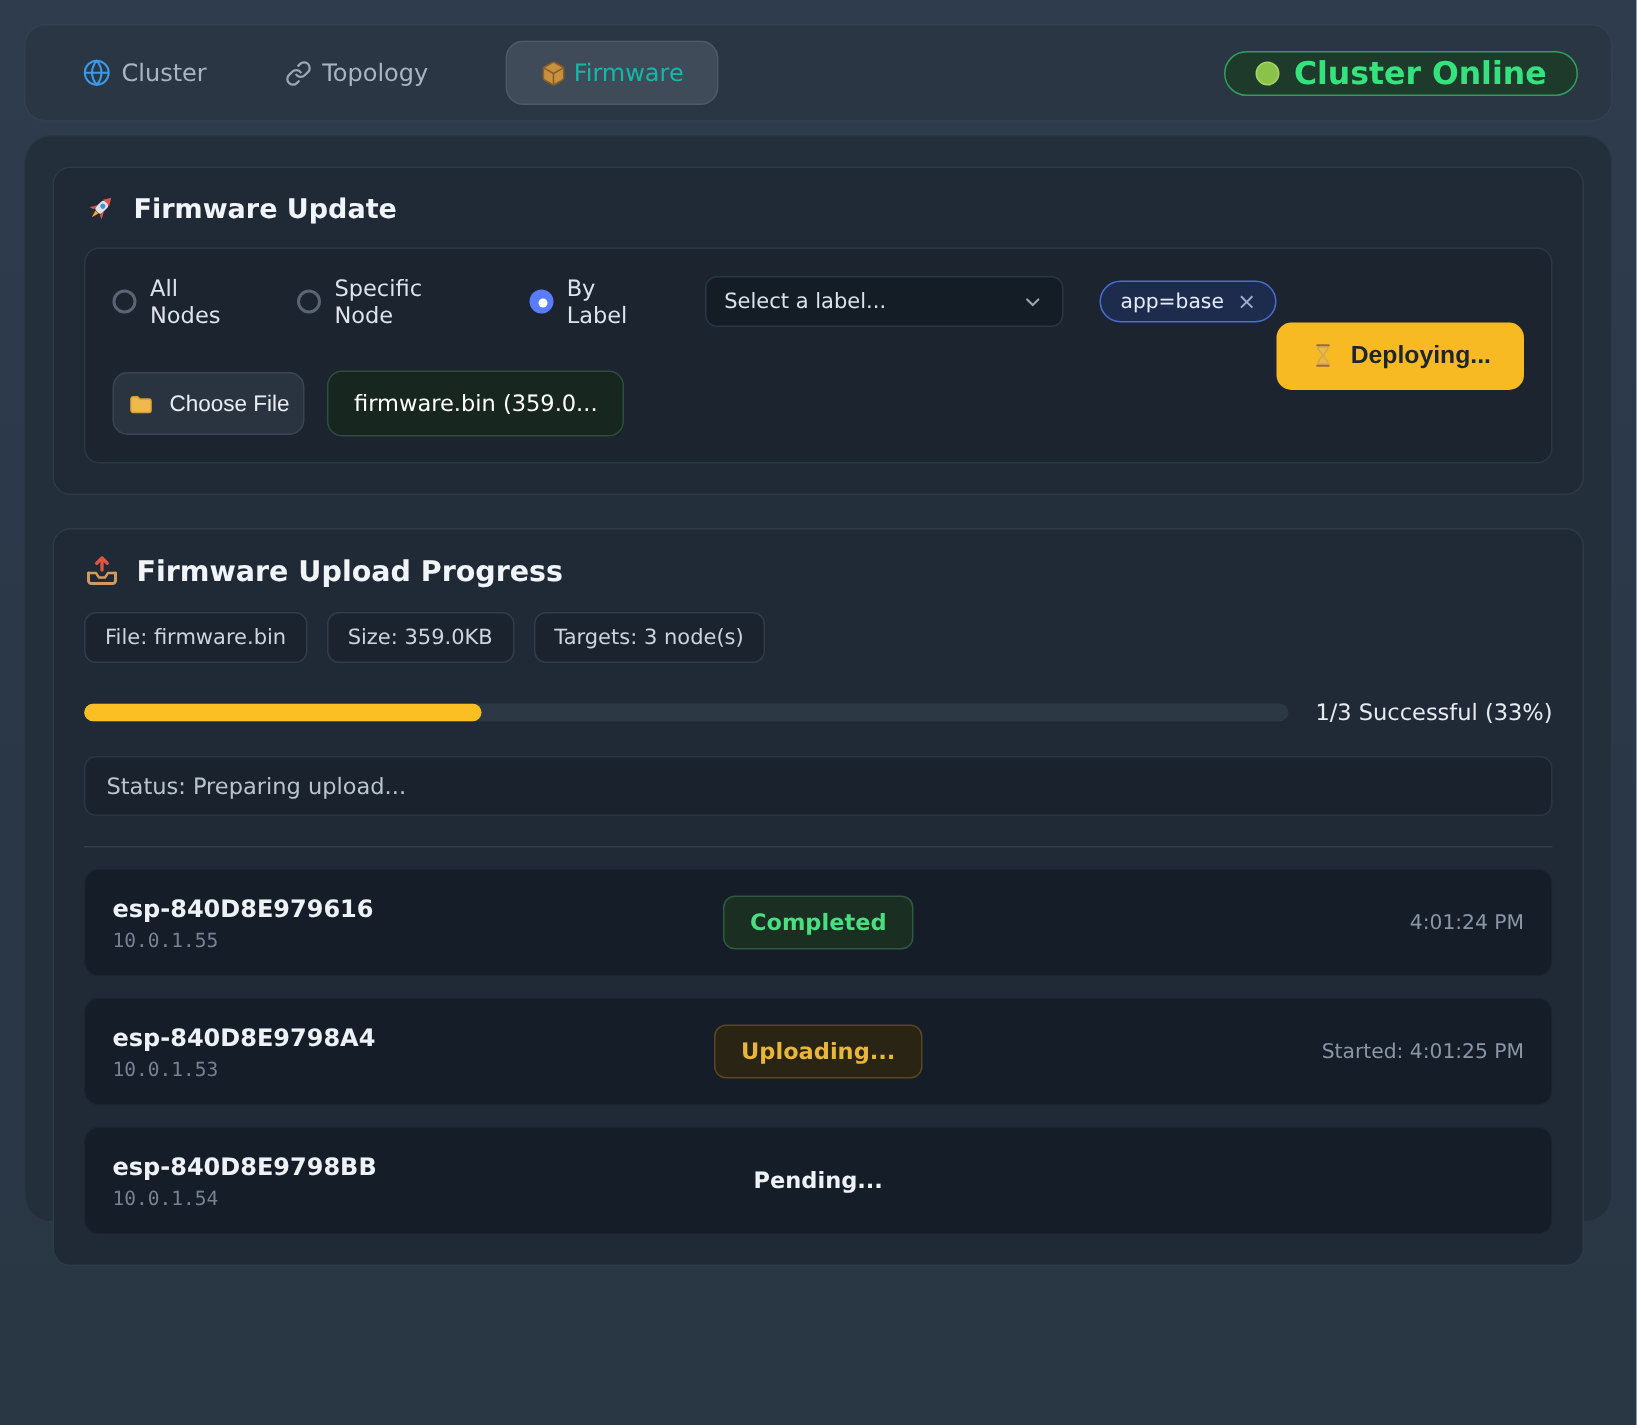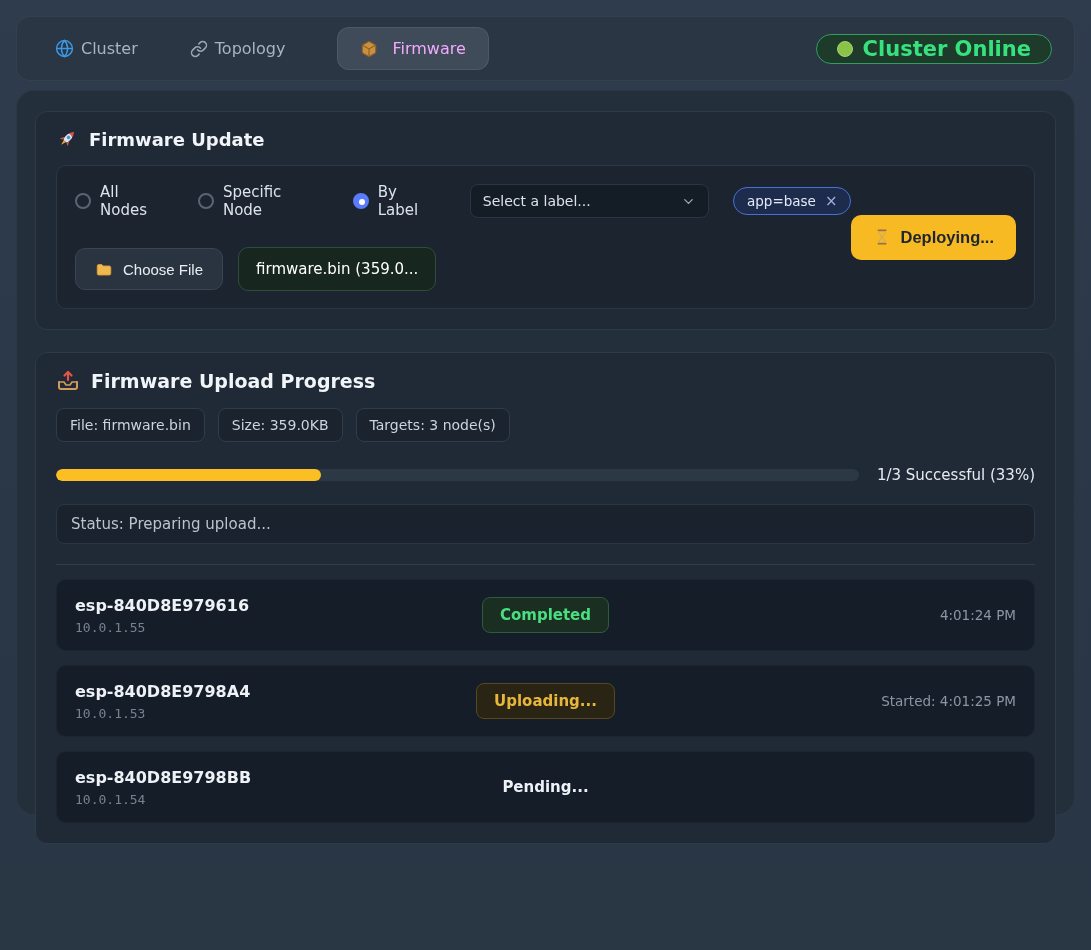--- a/index.html
+++ b/index.html
@@ -11,21 +11,21 @@
   }
   
   .nav {
     margin:16px 16px 0; height:65px; border-radius:14px;
     background:#2b3644; border:1px solid rgba(255,255,255,0.05);
     display:flex; align-items:center; padding:0 22px 0 38px; gap:52px;
   }
   .nav-item { display:flex; align-items:center; gap:7px; color:#a9b4c1; font-size:16px; cursor:pointer; }
   .nav-item.active {
     background:#3f4b59; border:1px solid rgba(255,255,255,0.08);
-    border-radius:12px; padding:11px 22px; color:#f0abfc; gap:14px;text-align:center;
+    border-radius:12px; padding:11px 22px; color:#14b8a6; gap:4px;text-align:center;
   }
   .online-pill {
     margin-left:auto; display:flex; align-items:center; gap:10px;
     background:#1d3a2b; border:1px solid #2f9e5f; border-radius:999px;
     padding:2px 20px; color:#36e27e; font-weight:bold; font-size:21px; cursor:pointer;
   }
   .online-dot { width:16px; height:16px; border-radius:50%; background:#8bc34a; border:1px solid #a5d36b; }
   
   .wrapper {
     margin:9px 16px 0; border-radius:18px; background:#242f3c;
@@ -58,21 +58,21 @@
   }
   .label-tag {
     margin-left:14px; display:flex; align-items:center; gap:9px;
     border:1.5px solid #4a6fd4; background:#1d2b4d; border-radius:999px;
     padding:5px 13px; color:#e3e9f5; font-size:13.5px;
   }
   .tag-close { color:#9fb0d8; cursor:pointer; font-size:15px; line-height:1; }
   .btn-row { display:flex; align-items:center; gap:15px; }
   .choose-file-btn {
     display:flex; align-items:center; gap:10px; background:#2a3440;
-    border:1px solid #3a4554; border-radius:10px; padding:11px 19px;
+    border:1px solid #3a4554; border-radius:10px; padding:11px 9px;
     color:#e8edf3; font-size:15px; cursor:pointer;
   }
   .file-display {
     border:1px solid #2f4d3d; background:#182620; border-radius:10px;
     padding:12px 17px; color:#ffffff; font-size:15px;
   }
   .deploy-btn {
     display:flex; align-items:center; gap:9px; background:#f8ba22;
     border:none; border-radius:10px; padding:13px 22px;
     color:#1d2530; font-size:16.5px; font-weight:600; cursor:pointer;

